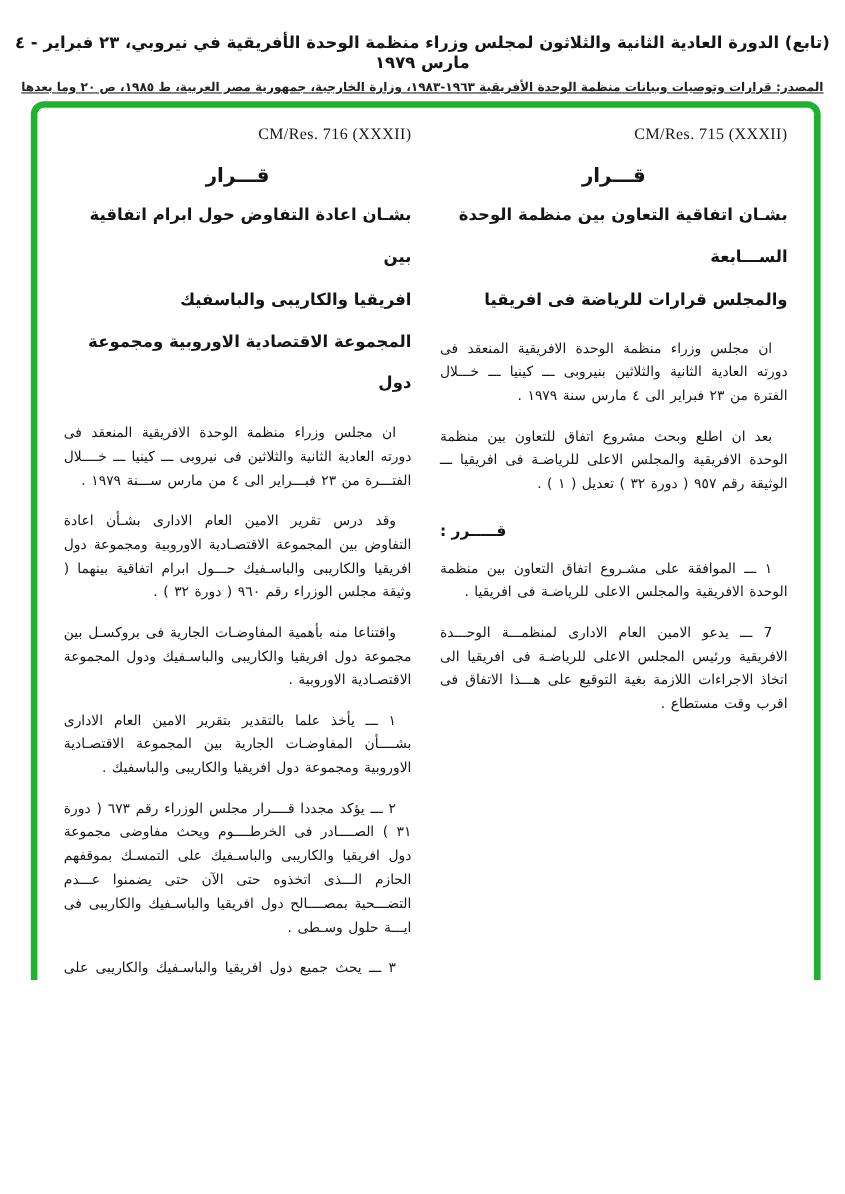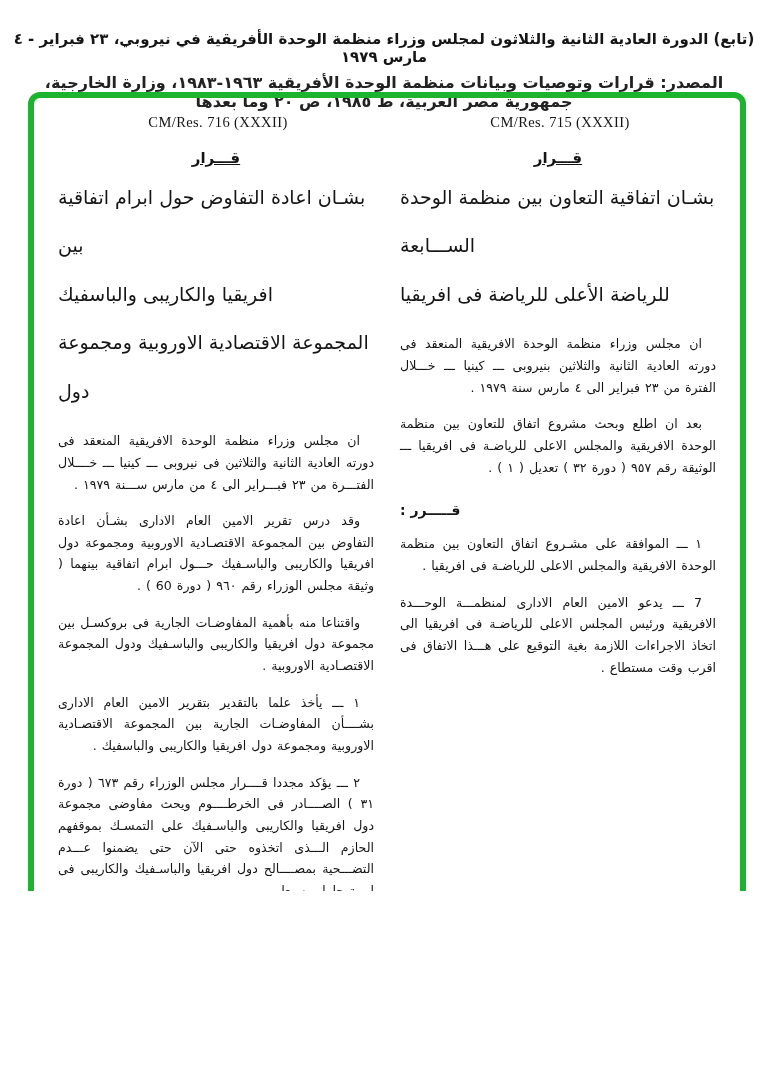--- a/index.html
+++ b/index.html
@@ -25,23 +25,24 @@
     direction: rtl;
     text-align: center;
   }
   .header-session {
     font-size: 15px;
     font-weight: bold;
     letter-spacing: 0.2px;
   }
   .header-source {
     margin-top: 7px;
-    font-size: 16px;
+    font-size: 11px;
     font-weight: bold;
     color: #222;
+    text-decoration: underline;
   }
   .border-frame {
     position: absolute;
     left: 28px;
     top: 92px;
     width: 718px;
     height: 938px;
     box-sizing: border-box;
     border: 6px solid #1db32e;
     border-radius: 12px;
@@ -54,38 +55,37 @@
     gap: 26px;
     direction: rtl;
   }
   .col {
     flex: 1 1 0;
     min-width: 0;
     direction: rtl;
   }
   .cm-code {
     direction: ltr;
-    text-align: center;
+    text-align: right;
     font-family: "Liberation Serif", serif;
     font-size: 14.5px;
     letter-spacing: 0.4px;
     margin: 6px 0 0 4px;
     white-space: nowrap;
   }
   .qarar {
     text-align: center;
     font-weight: bold;
-    font-size: 15px;
+    font-size: 18px;
     margin: 18px 0 6px 0;
-    text-decoration: underline;
   }
   .col-title {
-    text-align: left;
-    font-weight: normal;
-    font-size: 19px;
+    text-align: right;
+    font-weight: bold;
+    font-size: 15px;
     line-height: 2.55;
   }
   .para {
     text-align: justify;
     font-size: 12.6px;
     line-height: 1.72;
     margin: 15px 0;
     text-indent: 14px;
     word-spacing: 1px;
   }
@@ -118,39 +118,39 @@
   </div>
 
   <div class="border-frame">
     <div class="columns">
 
       <div class="col">
         <div class="cm-code">CM/Res. 715 (XXXII)</div>
         <div class="qarar">قـــرار</div>
         <div class="col-title">
           <div>بشـان اتفاقية التعاون بين منظمة الوحدة الســـابعة</div>
-          <div>للرياضة الأعلى للرياضة فى افريقيا</div>
+          <div>والمجلس قرارات للرياضة فى افريقيا</div>
         </div>
         <p class="para">ان مجلس وزراء منظمة الوحدة الافريقية المنعقد فى دورته العادية الثانية والثلاثين بنيروبى ـــ كينيا ـــ خـــلال الفترة من ٢٣ فبراير الى ٤ مارس سنة ١٩٧٩ .</p>
         <p class="para">بعد ان اطلع وبحث مشروع اتفاق للتعاون بين منظمة الوحدة الافريقية والمجلس الاعلى للرياضـة فى افريقيا ـــ الوثيقة رقم ٩٥٧ ( دورة ٣٢ ) تعديل ( ١ ) .</p>
         <div class="decides">قـــــرر :</div>
         <p class="para">١ ـــ الموافقة على مشـروع اتفاق التعاون بين منظمة الوحدة الافريقية والمجلس الاعلى للرياضـة فى افريقيا .</p>
         <p class="para">7 ـــ يدعو الامين العام الادارى لمنظمـــة الوحـــدة الافريقية ورئيس المجلس الاعلى للرياضـة فى افريقيا الى اتخاذ الاجراءات اللازمة بغية التوقيع على هـــذا الاتفاق فى اقرب وقت مستطاع .</p>
       </div>
 
       <div class="col">
         <div class="cm-code">CM/Res. 716 (XXXII)</div>
         <div class="qarar">قـــرار</div>
         <div class="col-title">
           <div>بشـان اعادة التفاوض حول ابرام اتفاقية بين</div>
           <div>افريقيا والكاريبى والباسفيك</div>
           <div>المجموعة الاقتصادية الاوروبية ومجموعة دول</div>
         </div>
         <p class="para">ان مجلس وزراء منظمة الوحدة الافريقية المنعقد فى دورته العادية الثانية والثلاثين فى نيروبى ـــ كينيا ـــ خــــلال الفتـــرة من ٢٣ فبـــراير الى ٤ من مارس ســـنة ١٩٧٩ .</p>
-        <p class="para">وقد درس تقرير الامين العام الادارى بشـأن اعادة التفاوض بين المجموعة الاقتصـادية الاوروبية ومجموعة دول افريقيا والكاريبى والباسـفيك حـــول ابرام اتفاقية بينهما ( وثيقة مجلس الوزراء رقم ٩٦٠ ( دورة 60 ) .</p>
+        <p class="para">وقد درس تقرير الامين العام الادارى بشـأن اعادة التفاوض بين المجموعة الاقتصـادية الاوروبية ومجموعة دول افريقيا والكاريبى والباسـفيك حـــول ابرام اتفاقية بينهما ( وثيقة مجلس الوزراء رقم ٩٦٠ ( دورة ٣٢ ) .</p>
         <p class="para">واقتناعا منه بأهمية المفاوضـات الجارية فى بروكسـل بين مجموعة دول افريقيا والكاريبى والباسـفيك ودول المجموعة الاقتصـادية الاوروبية .</p>
         <p class="para">١ ـــ يأخذ علما بالتقدير بتقرير الامين العام الادارى بشــــأن المفاوضـات الجارية بين المجموعة الاقتصـادية الاوروبية ومجموعة دول افريقيا والكاريبى والباسفيك .</p>
         <p class="para">٢ ـــ يؤكد مجددا قــــرار مجلس الوزراء رقم ٦٧٣ ( دورة ٣١ ) الصــــادر فى الخرطــــوم ويحث مفاوضى مجموعة دول افريقيا والكاريبى والباسـفيك على التمسـك بموقفهم الحازم الـــذى اتخذوه حتى الآن حتى يضمنوا عـــدم التضـــحية بمصــــالح دول افريقيا والباسـفيك والكاريبى فى ايـــة حلول وسـطى .</p>
         <p class="para">٣ ـــ يحث جميع دول افريقيا والباسـفيك والكاريبى على الاتحاد الشـديد فى هـــذه المفاوضـات .</p>
       </div>
 
     </div>
   </div>
 
   <div class="page-number">٢ ٢</div>

